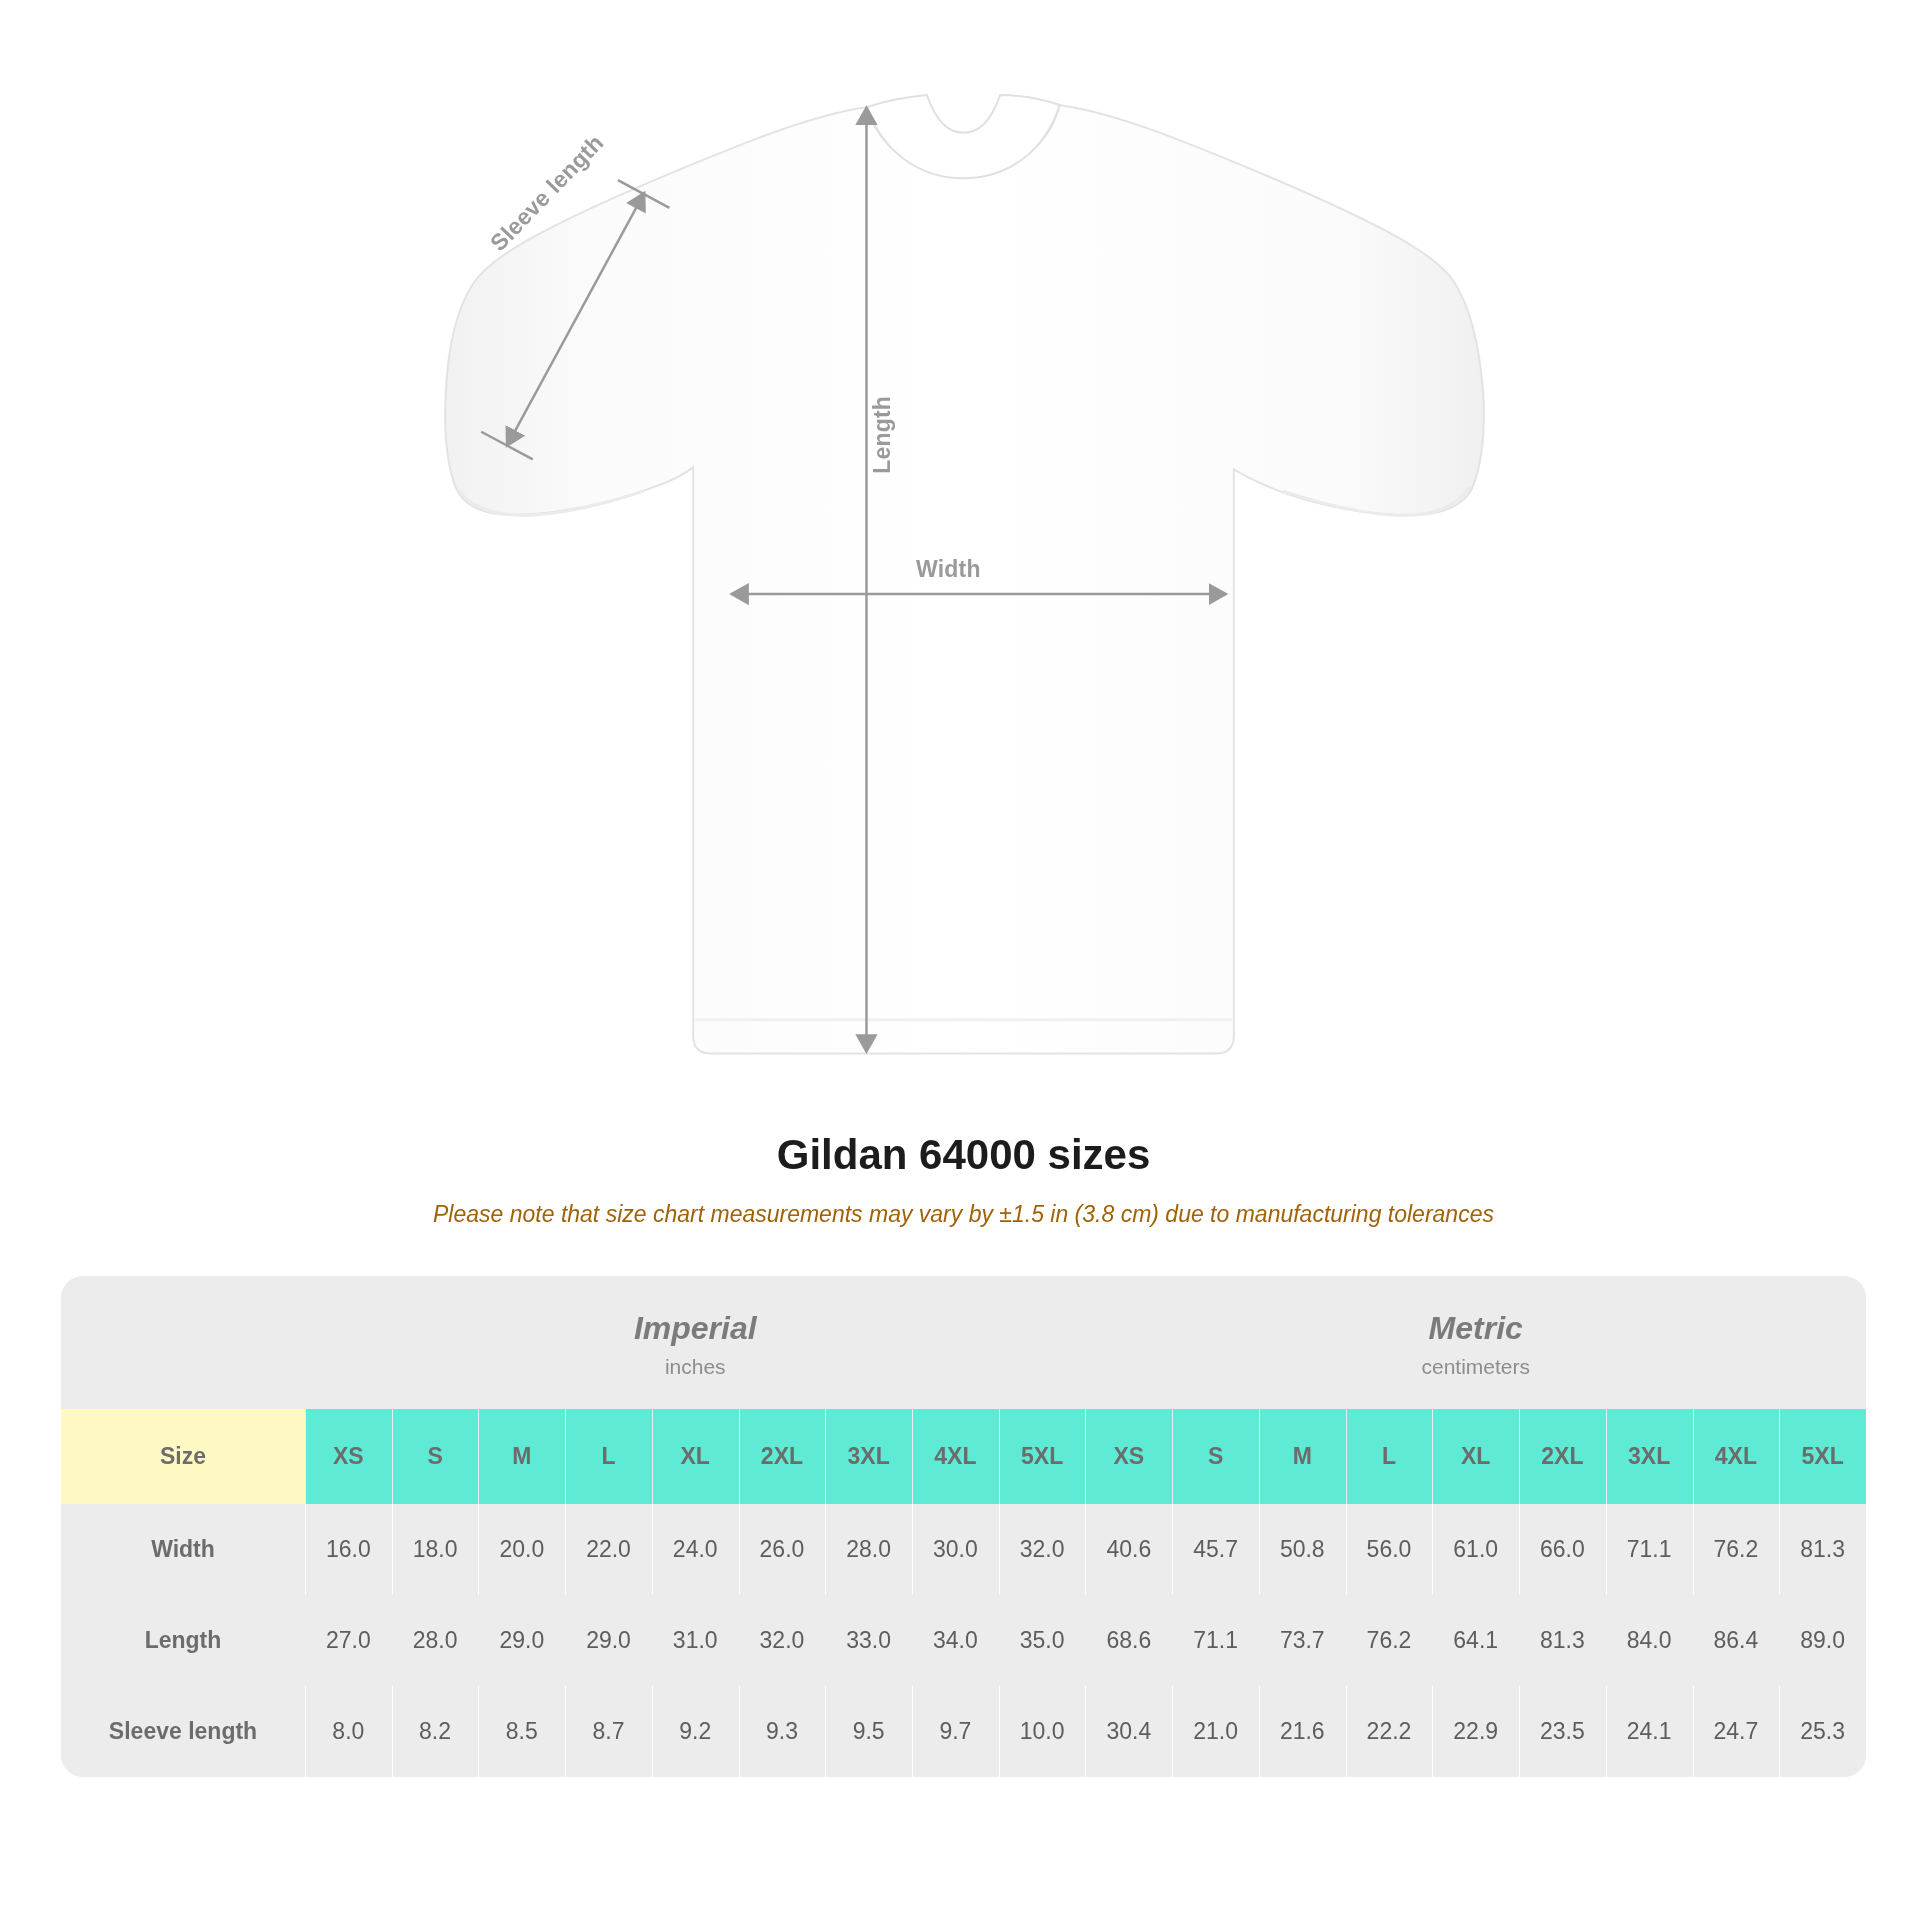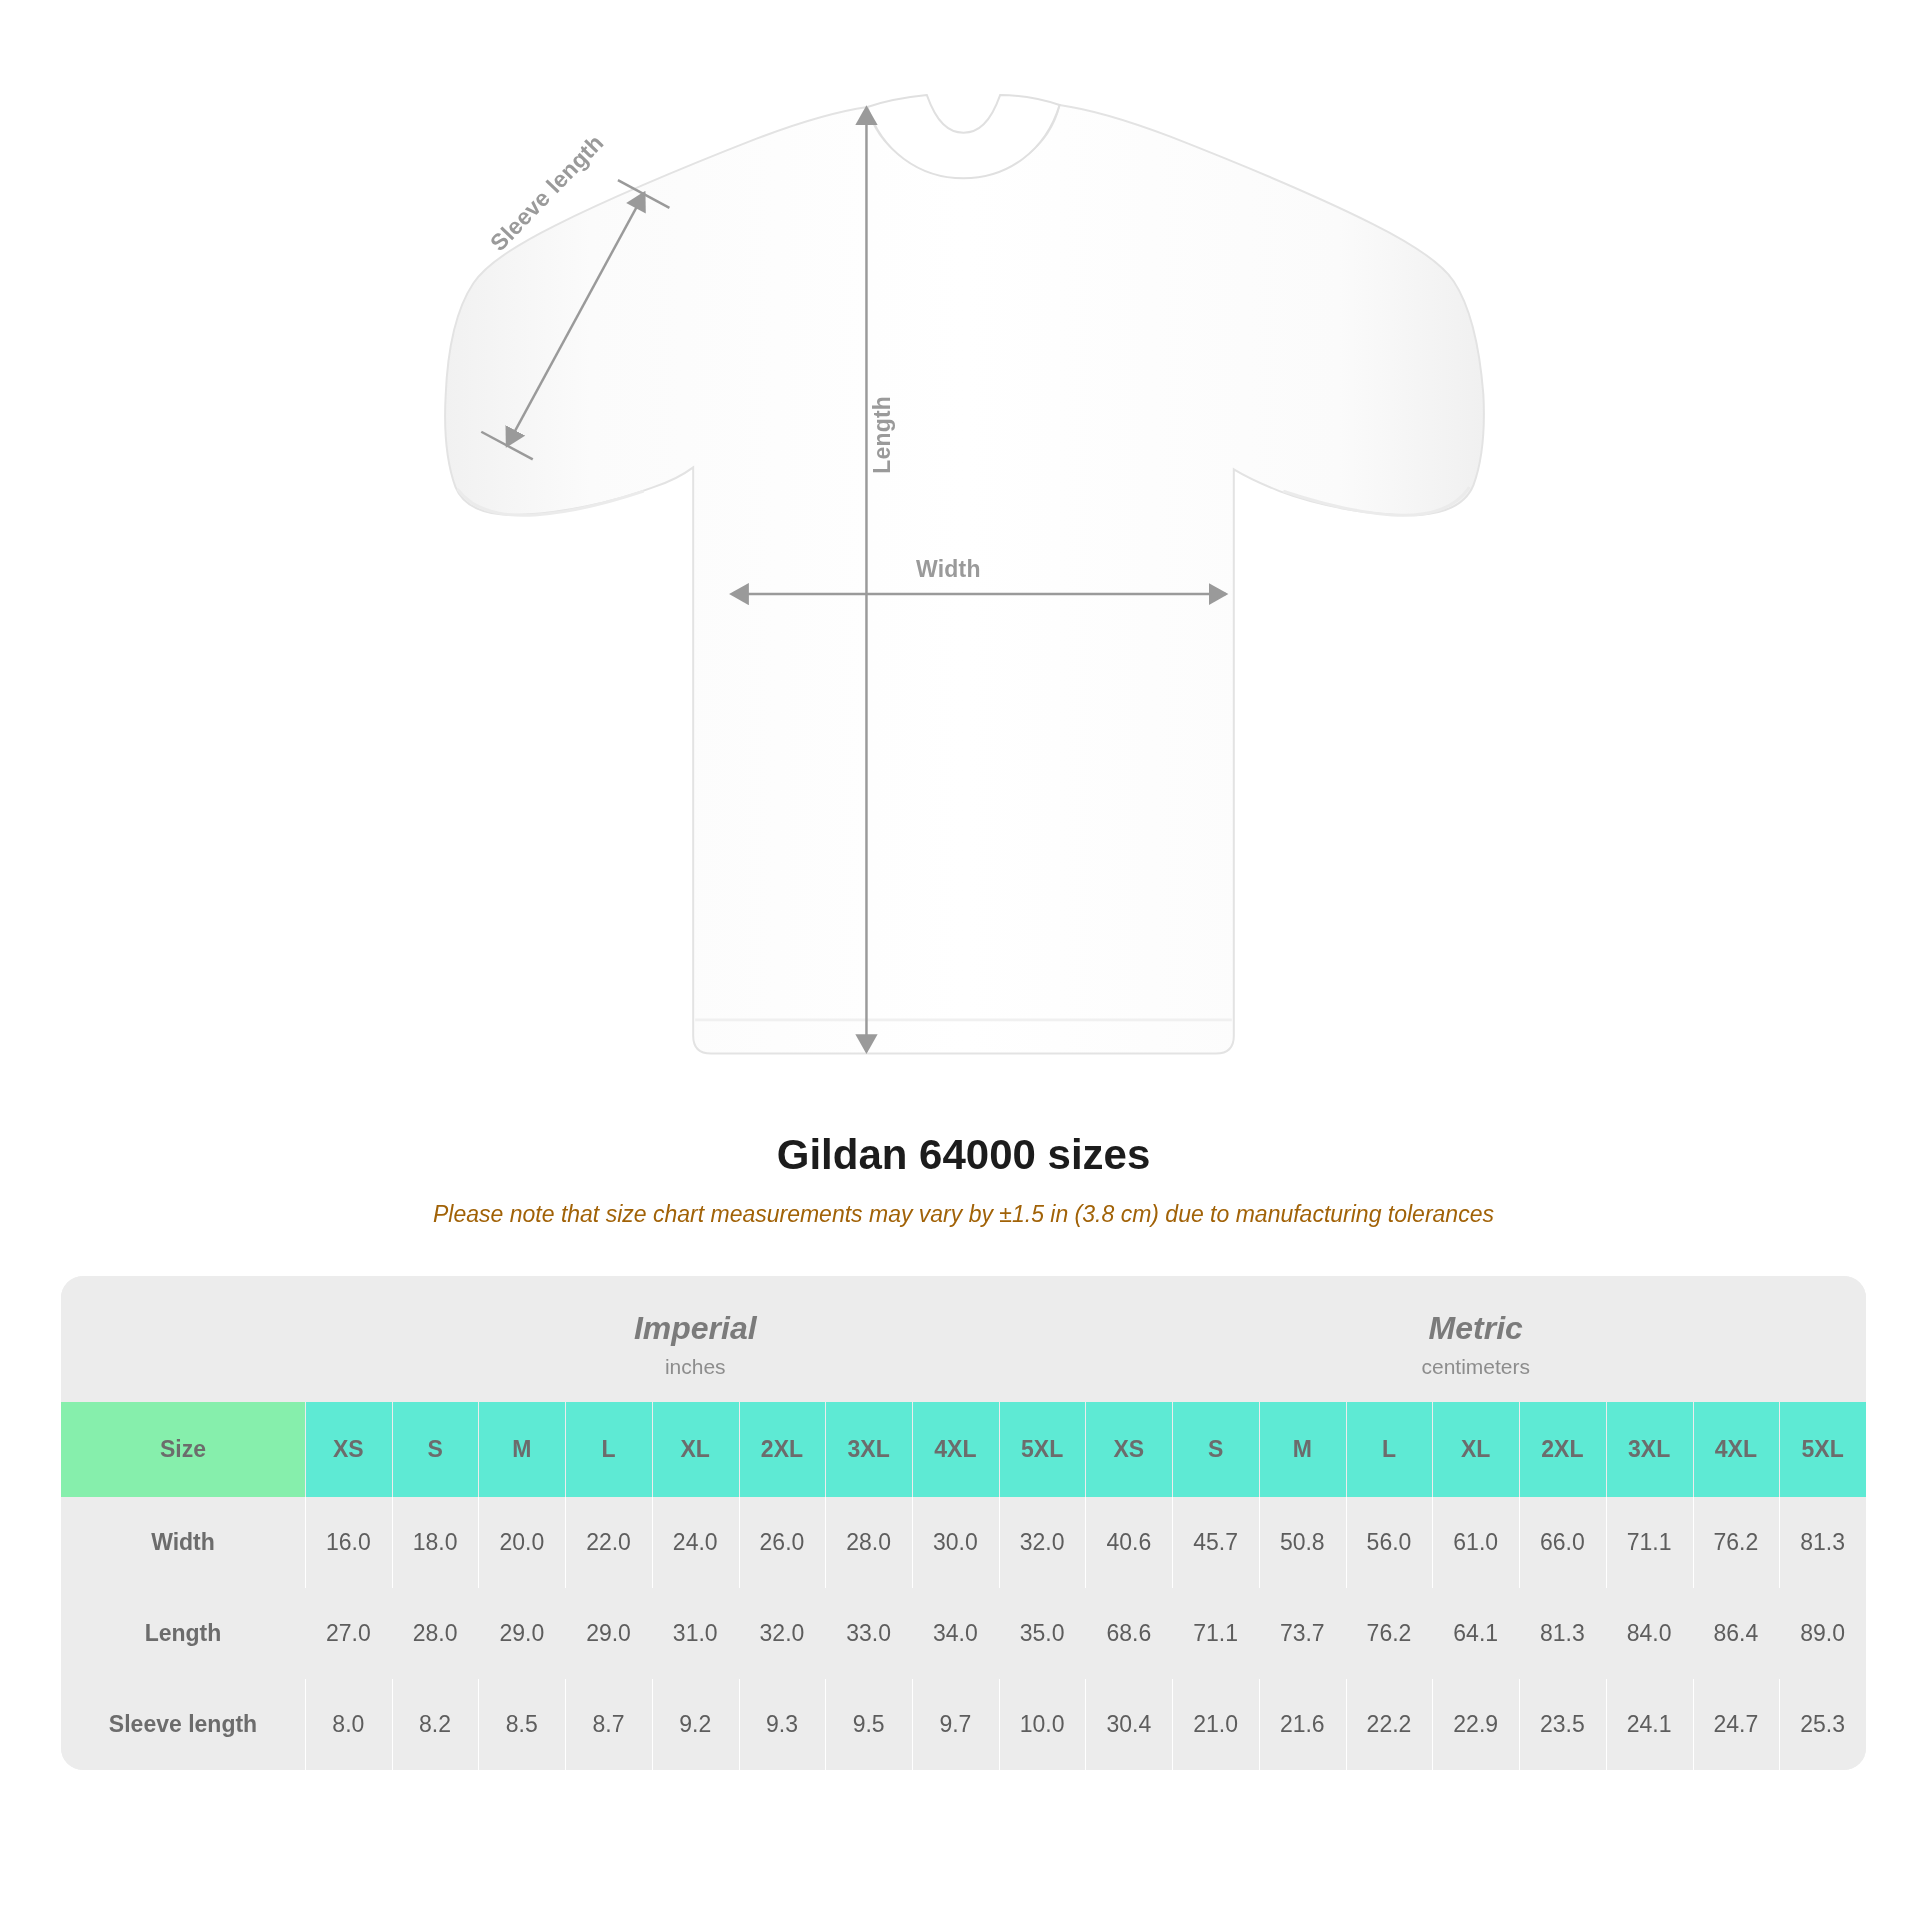--- a/index.html
+++ b/index.html
@@ -81,21 +81,21 @@
     width: 100%;
     table-layout: fixed;
   }
   table.sizes td, table.sizes th {
     border: none;
     text-align: center;
     vertical-align: middle;
   }
   .unit-head td {
     background: #ececec;
-    padding: 34px 0 23px 0;
+    padding: 34px 0 30px 0;
   }
   .unit-name {
     font-size: 32px;
     font-weight: bold;
     font-style: italic;
     color: #7b7b7b;
   }
   .unit-sub {
     font-size: 21px;
     color: #8d8d8d;
@@ -107,21 +107,21 @@
     color: #6c6c6c;
     width: 244px;
   }
   tr.head-row td {
     padding: 34px 0;
     font-size: 23px;
     font-weight: bold;
     color: #6c6c6c;
     background: #5eead4;
   }
-  tr.head-row td.row-label { background: #86efac; }
+  tr.head-row td.row-label { background: #fef9c3; }
   tr.data-row td {
     padding: 32px 0;
     font-size: 23px;
     color: #5d5d5d;
   }
   tr.data-row.alt td { background: #ececec; }
   tr.data-row td.row-label { font-weight: bold; color: #6c6c6c; }
   .cell-sep {
     box-shadow: inset 1px 0 0 #ffffff;
   }

